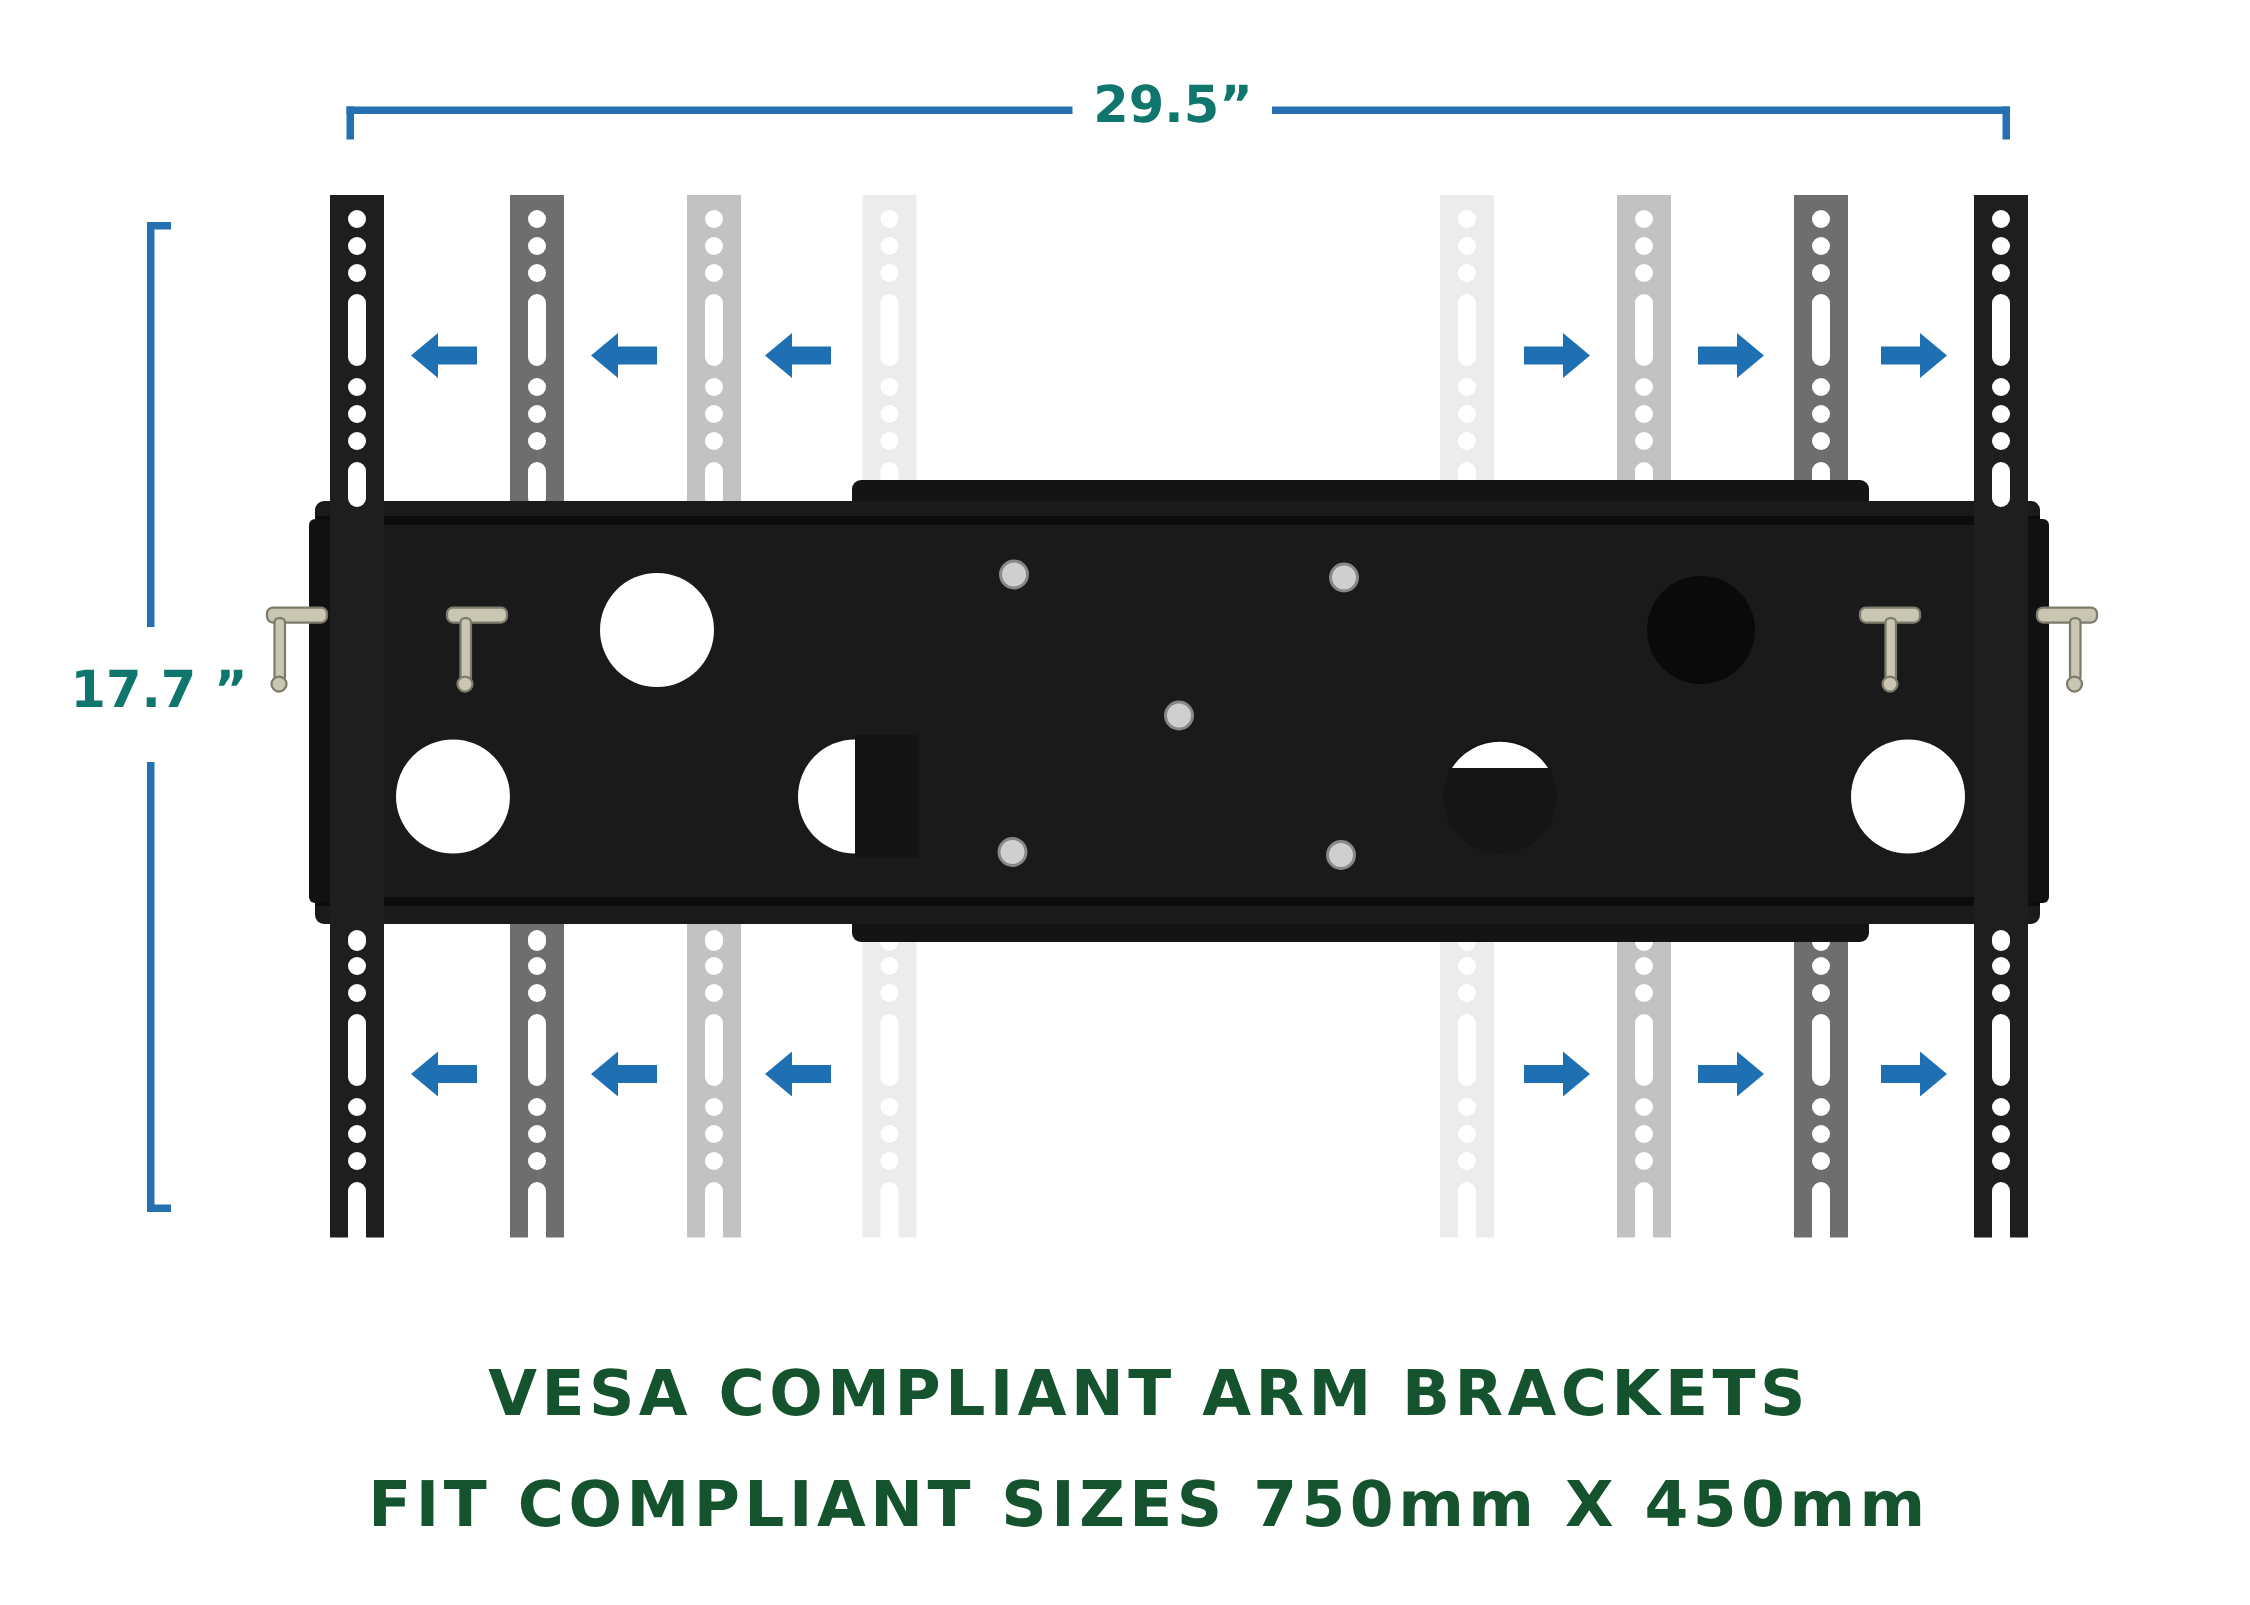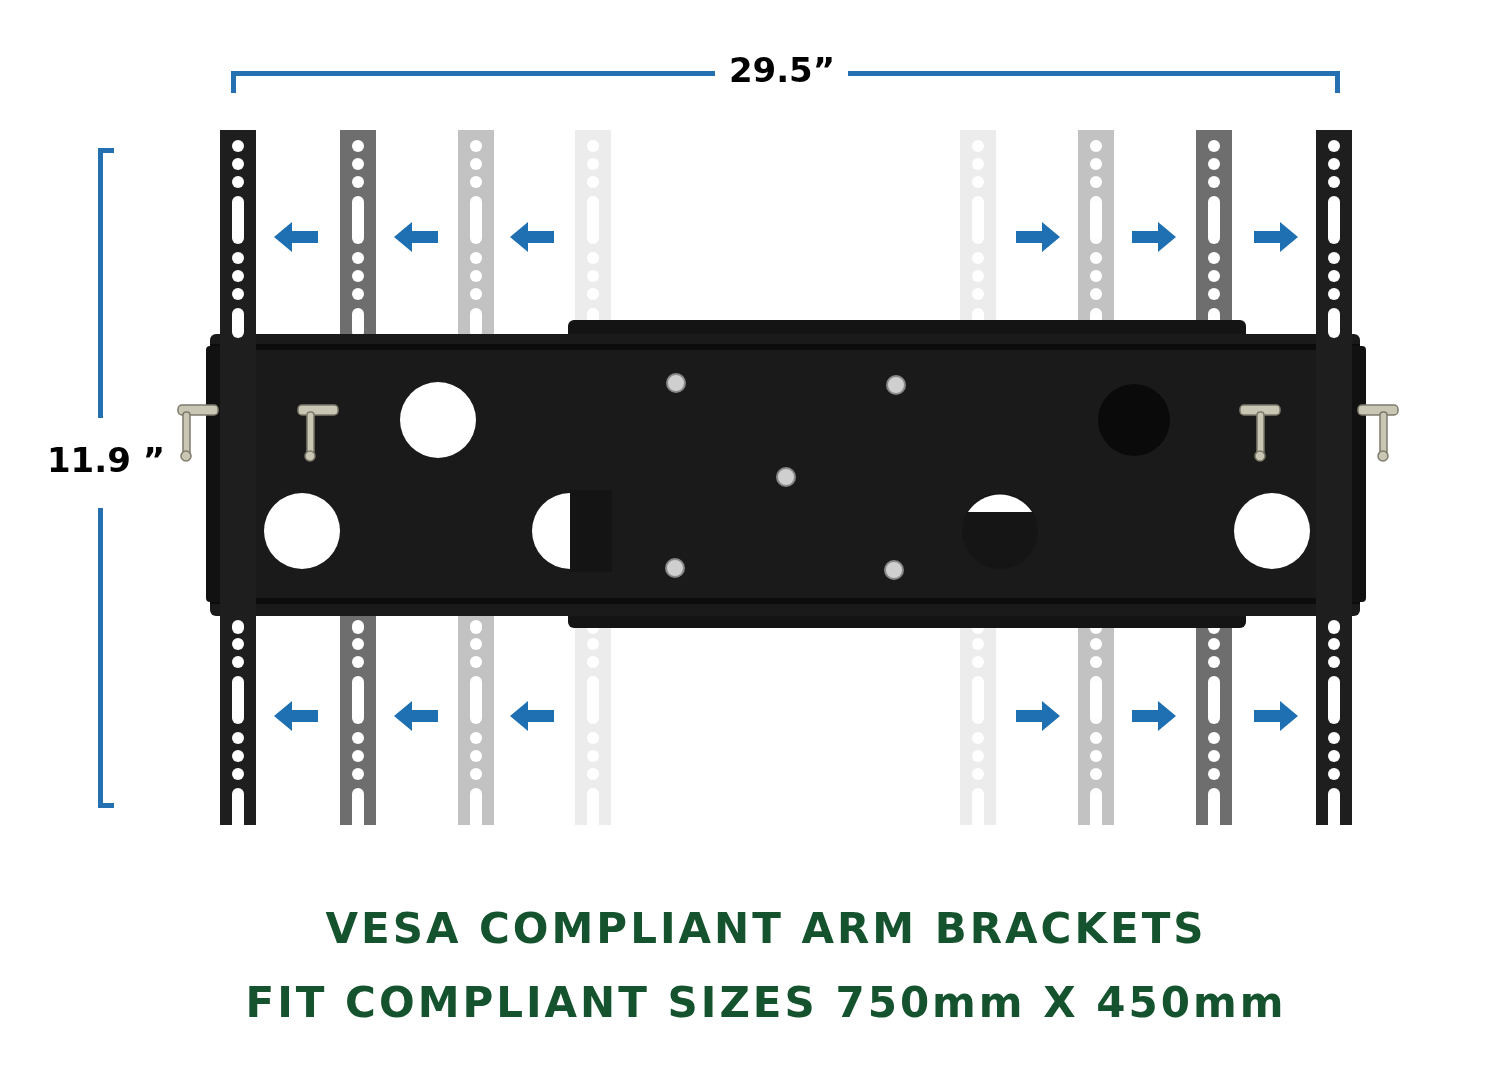--- a/index.html
+++ b/index.html
@@ -1,35 +1,35 @@
 <!DOCTYPE html>
 <html><head>
 <meta charset="utf-8">
 <style>
   html, body { margin:0; padding:0; background:#ffffff; }
   body { width:1500px; height:1070px; position:relative; overflow:hidden; font-family:"DejaVu Sans", "Liberation Sans", sans-serif; }
   .dim-line { position:absolute; background:#2470b0; }
-  .dim-label { position:absolute; font-weight:bold; color:#000000; background:#fff; text-align:center; white-space:nowrap; }
+  .dim-label { position:absolute; font-weight:bold; color:#0f766e; background:#fff; text-align:center; white-space:nowrap; }
   .caption { position:absolute; left:16px; width:1500px; text-align:center; font-weight:bold; color:#14532d; letter-spacing:3px; white-space:nowrap; }
   svg { position:absolute; left:0; top:0; }
 </style>
 </head>
 <body>
 
 <div class="dim-line" style="left:231px; top:71px; width:484px; height:5px;"></div>
 <div class="dim-line" style="left:848px; top:71px; width:492px; height:5px;"></div>
 <div class="dim-line" style="left:231px; top:71px; width:5px; height:22px;"></div>
 <div class="dim-line" style="left:1335px; top:71px; width:5px; height:22px;"></div>
 <div class="dim-label" style="left:718px; top:50px; width:128px; font-size:34px;">29.5”</div>
 
 <div class="dim-line" style="left:98px; top:148px; width:5px; height:270px;"></div>
 <div class="dim-line" style="left:98px; top:508px; width:5px; height:300px;"></div>
 <div class="dim-line" style="left:98px; top:148px; width:16px; height:5px;"></div>
 <div class="dim-line" style="left:98px; top:803px; width:16px; height:5px;"></div>
-<div class="dim-label" style="left:44px; top:440px; width:124px; font-size:34px; background:transparent;">11.9 ”</div>
+<div class="dim-label" style="left:44px; top:440px; width:124px; font-size:34px; background:transparent;">17.7 ”</div>
 
 <svg width="1500" height="1070" viewBox="0 0 1500 1070">
   <defs>
     <g id="holes">
       <circle cx="0" cy="16" r="6" fill="#fff"></circle>
       <circle cx="0" cy="34" r="6" fill="#fff"></circle>
       <circle cx="0" cy="52" r="6" fill="#fff"></circle>
       <rect x="-6" y="66" width="12" height="48" rx="6" fill="#fff"></rect>
       <circle cx="0" cy="128" r="6" fill="#fff"></circle>
       <circle cx="0" cy="146" r="6" fill="#fff"></circle>

